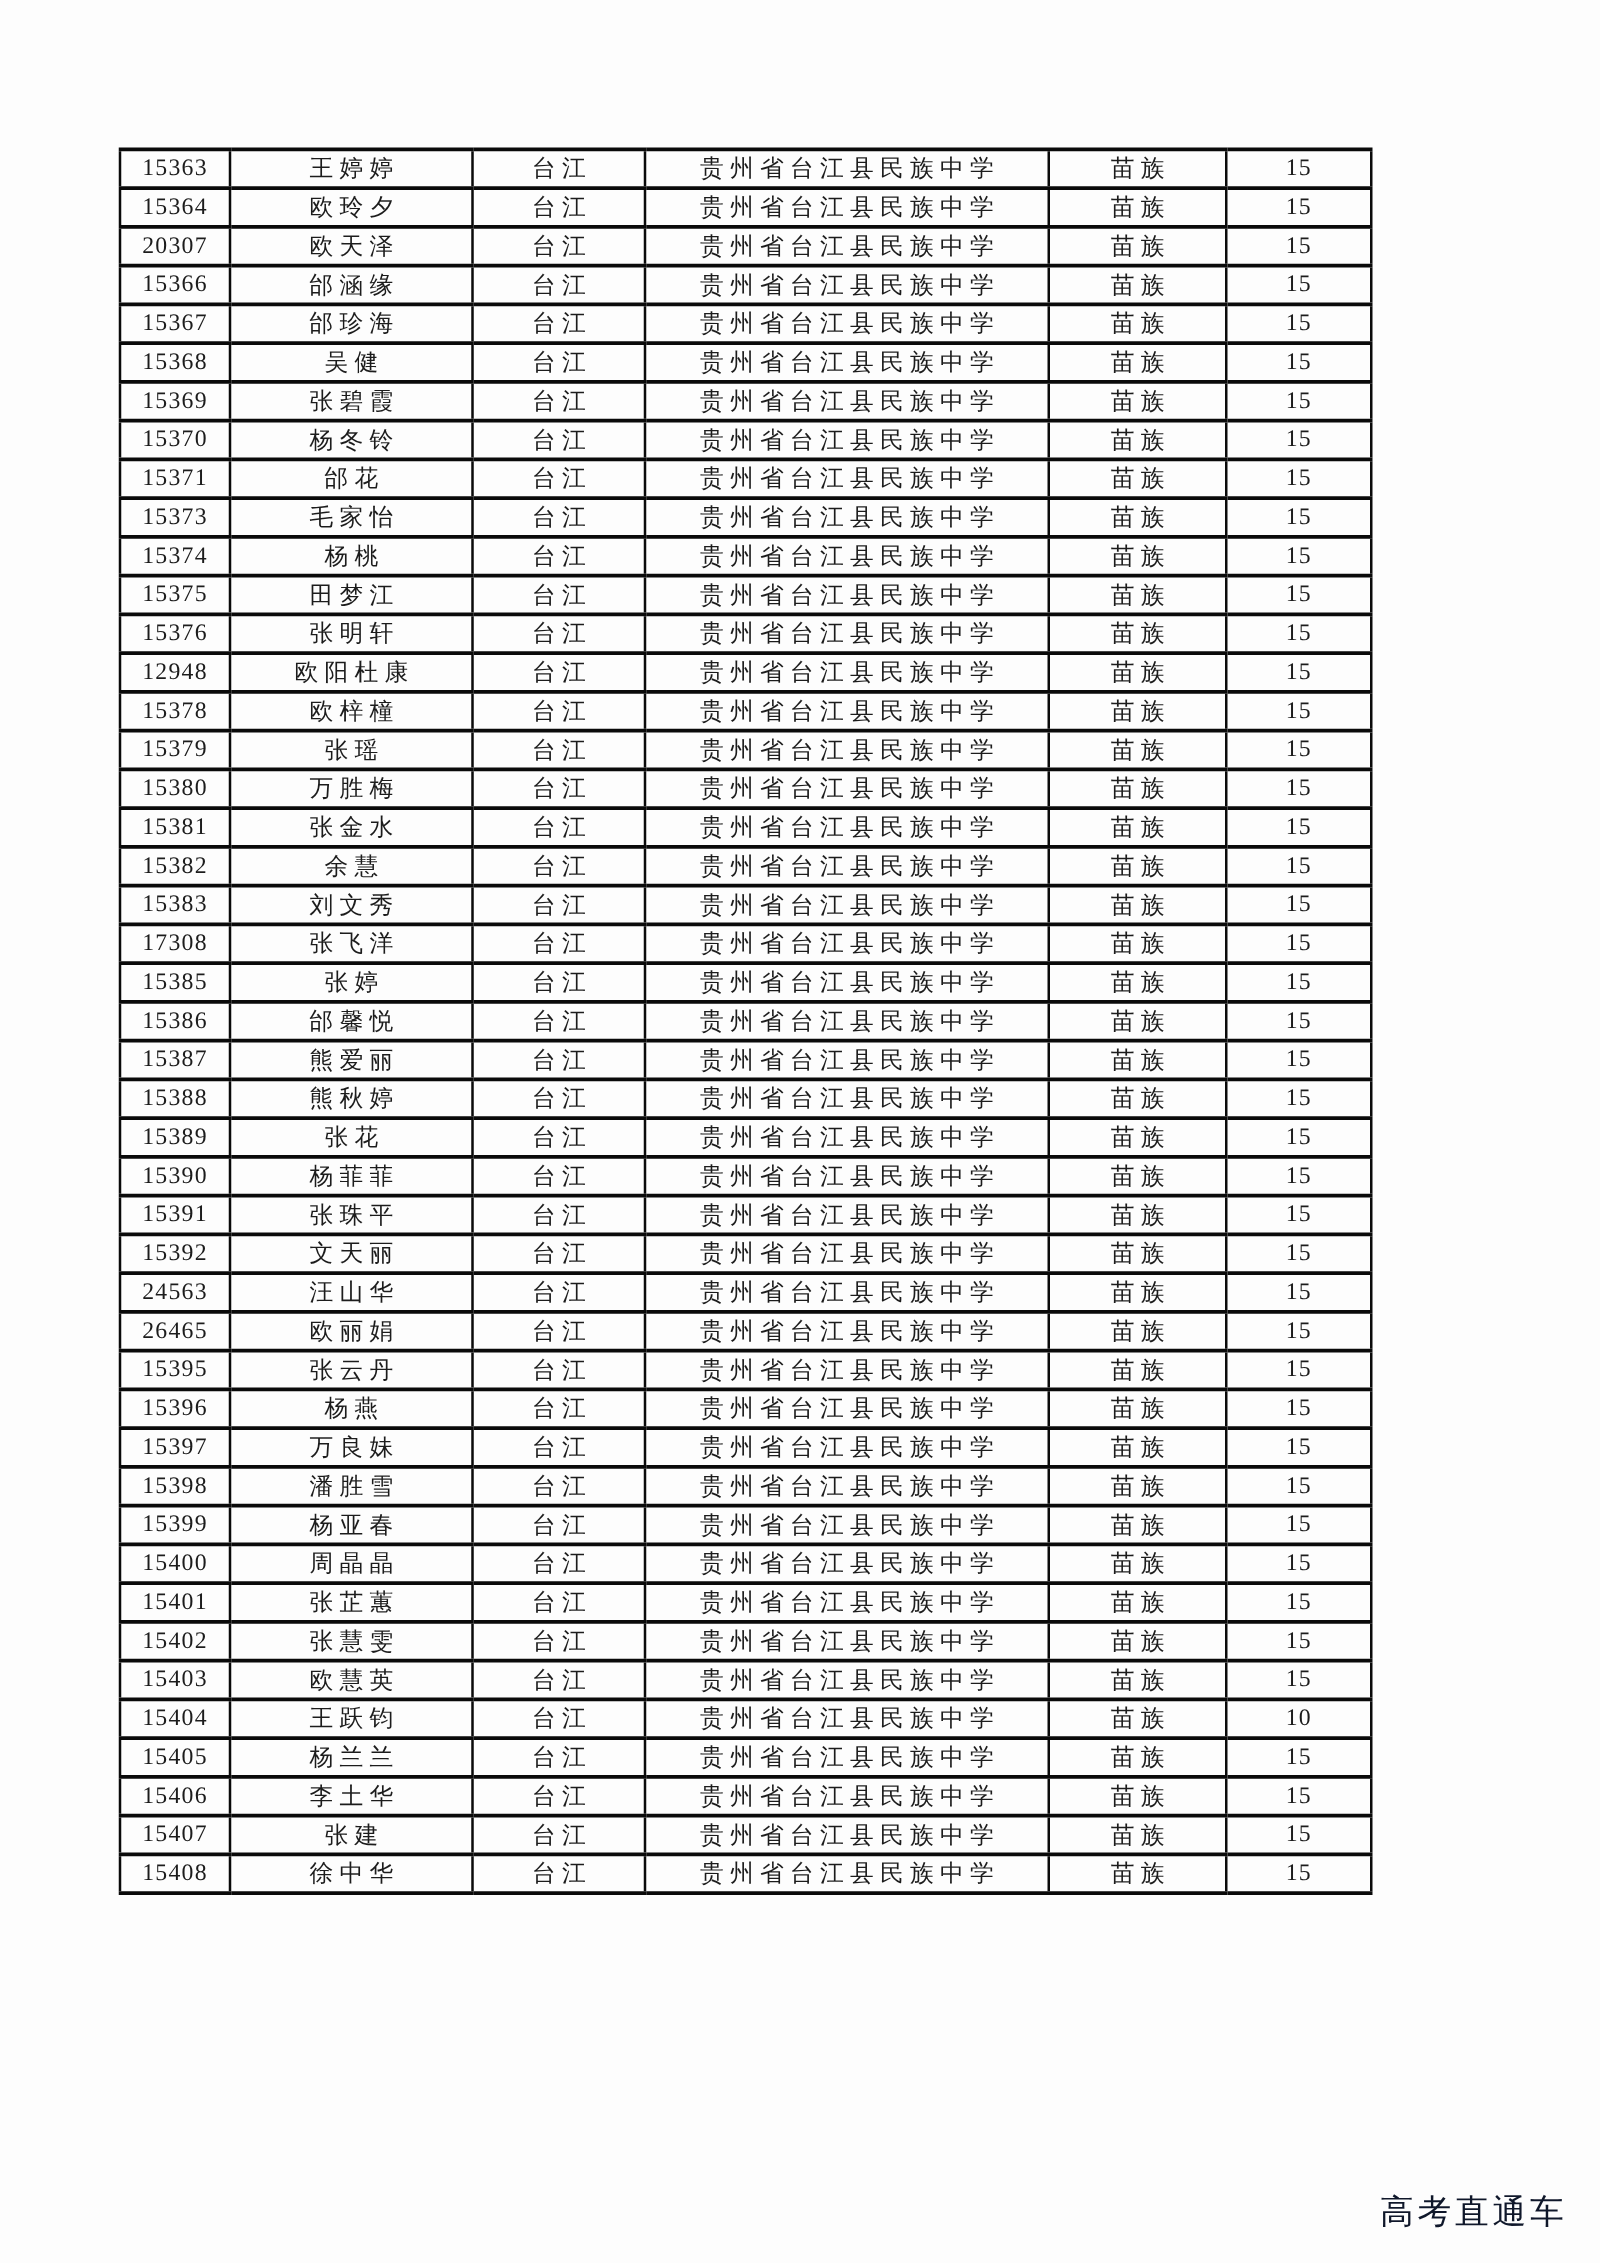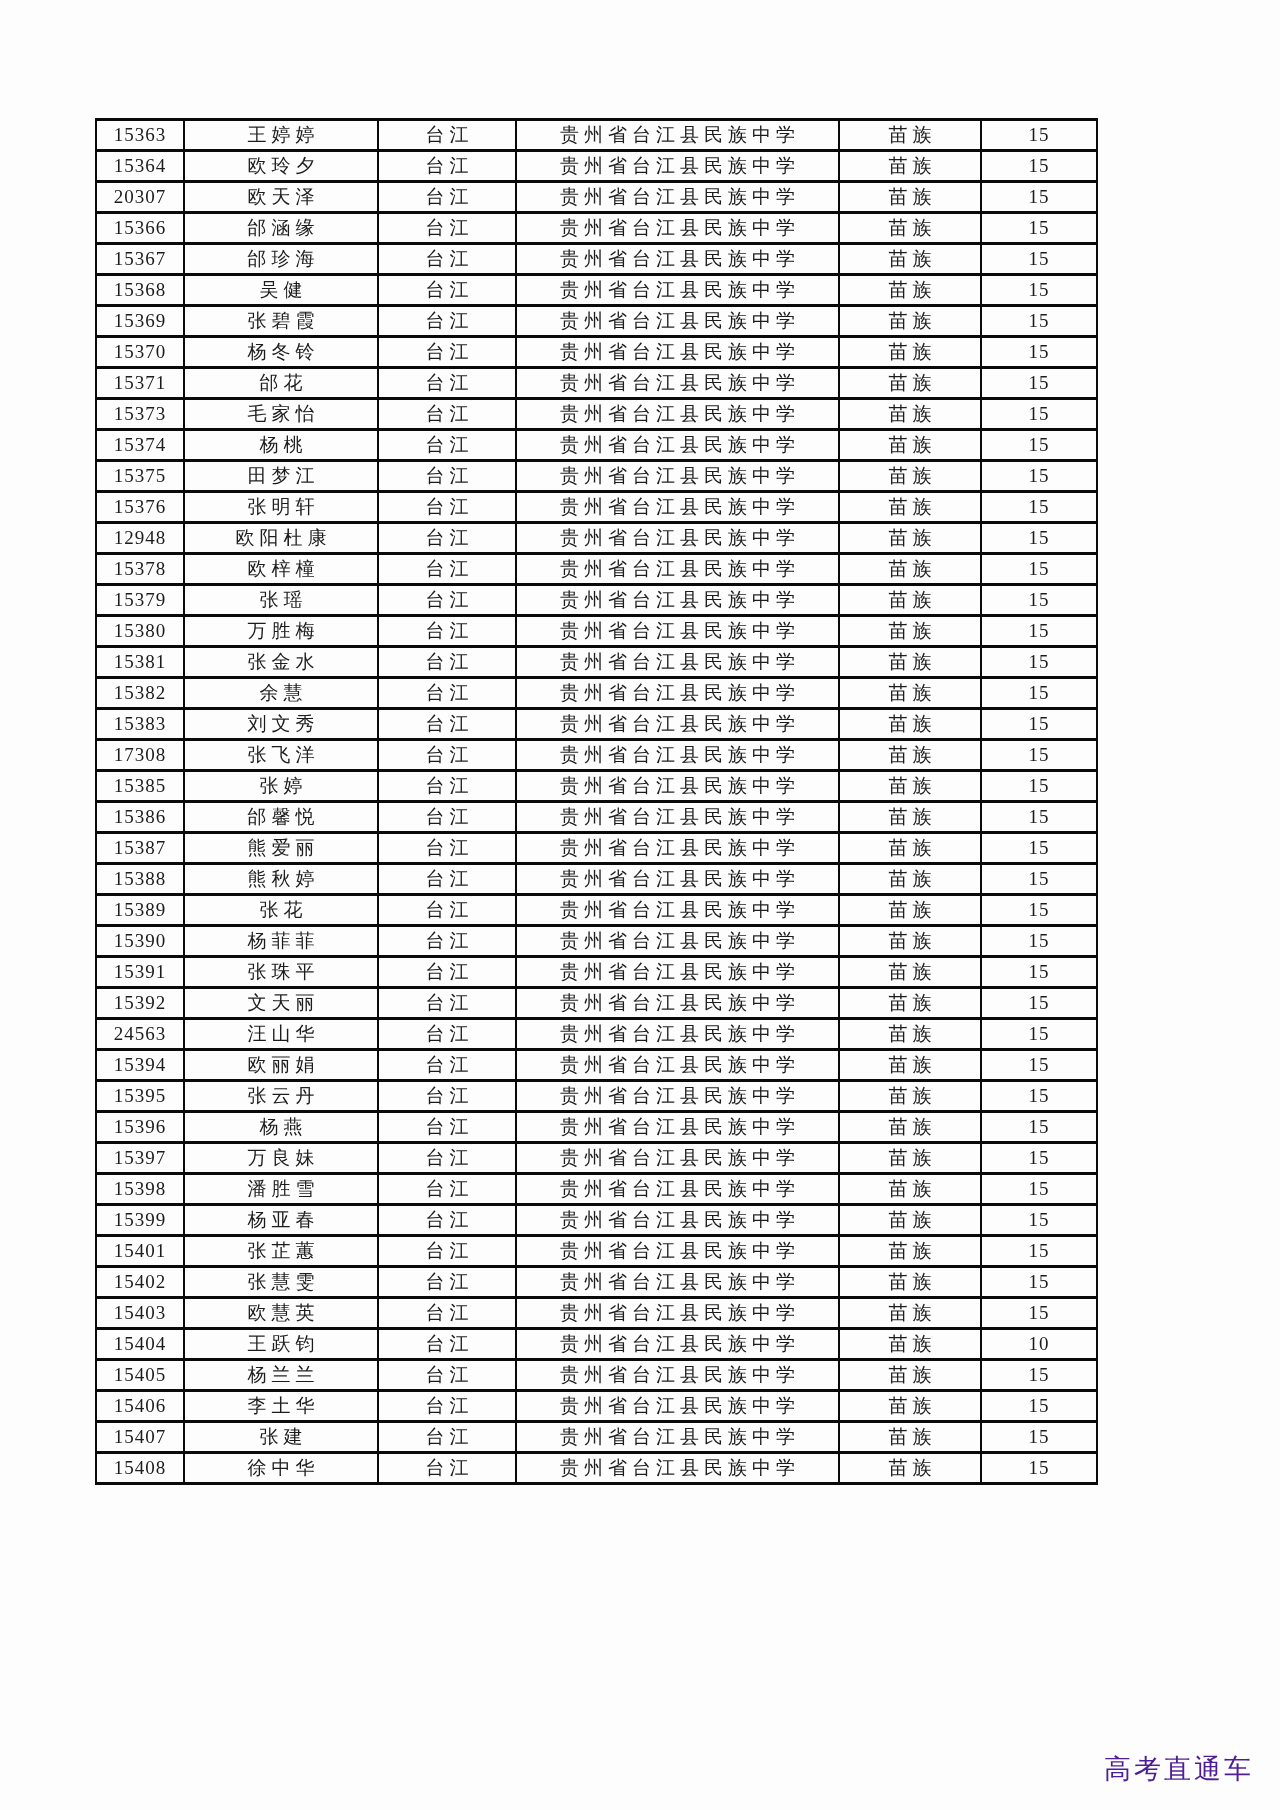--- a/index.html
+++ b/index.html
@@ -48,21 +48,21 @@
   td.cell-score {
     letter-spacing: 1px;
     font-size: 20px;
   }
   .watermark {
     position: absolute;
     top: 1751px;
     right: 26px;
     font-size: 27px;
     letter-spacing: 3px;
-    color: #4c1d95;
+    color: #0f172a;
     font-family: Liberation Serif, serif;
   }
 </style>
 </head>
 <body>
 
 <div class="page">
 
   <table class="roster">
     <colgroup>
@@ -339,21 +339,21 @@
     <tr>
       <td class="cell-id">24563</td>
       <td class="cell-zh">汪山华</td>
       <td class="cell-zh">台江</td>
       <td class="cell-zh">贵州省台江县民族中学</td>
       <td class="cell-zh">苗族</td>
       <td class="cell-score">15</td>
     </tr>
 
     <tr>
-      <td class="cell-id">15394</td>
+      <td class="cell-id">26465</td>
       <td class="cell-zh">欧丽娟</td>
       <td class="cell-zh">台江</td>
       <td class="cell-zh">贵州省台江县民族中学</td>
       <td class="cell-zh">苗族</td>
       <td class="cell-score">15</td>
     </tr>
 
     <tr>
       <td class="cell-id">15395</td>
       <td class="cell-zh">张云丹</td>
@@ -392,20 +392,28 @@
 
     <tr>
       <td class="cell-id">15399</td>
       <td class="cell-zh">杨亚春</td>
       <td class="cell-zh">台江</td>
       <td class="cell-zh">贵州省台江县民族中学</td>
       <td class="cell-zh">苗族</td>
       <td class="cell-score">15</td>
     </tr>
 
+    <tr>
+      <td class="cell-id">15400</td>
+      <td class="cell-zh">周晶晶</td>
+      <td class="cell-zh">台江</td>
+      <td class="cell-zh">贵州省台江县民族中学</td>
+      <td class="cell-zh">苗族</td>
+      <td class="cell-score">15</td>
+    </tr>
 
     <tr>
       <td class="cell-id">15401</td>
       <td class="cell-zh">张芷蕙</td>
       <td class="cell-zh">台江</td>
       <td class="cell-zh">贵州省台江县民族中学</td>
       <td class="cell-zh">苗族</td>
       <td class="cell-score">15</td>
     </tr>
 

